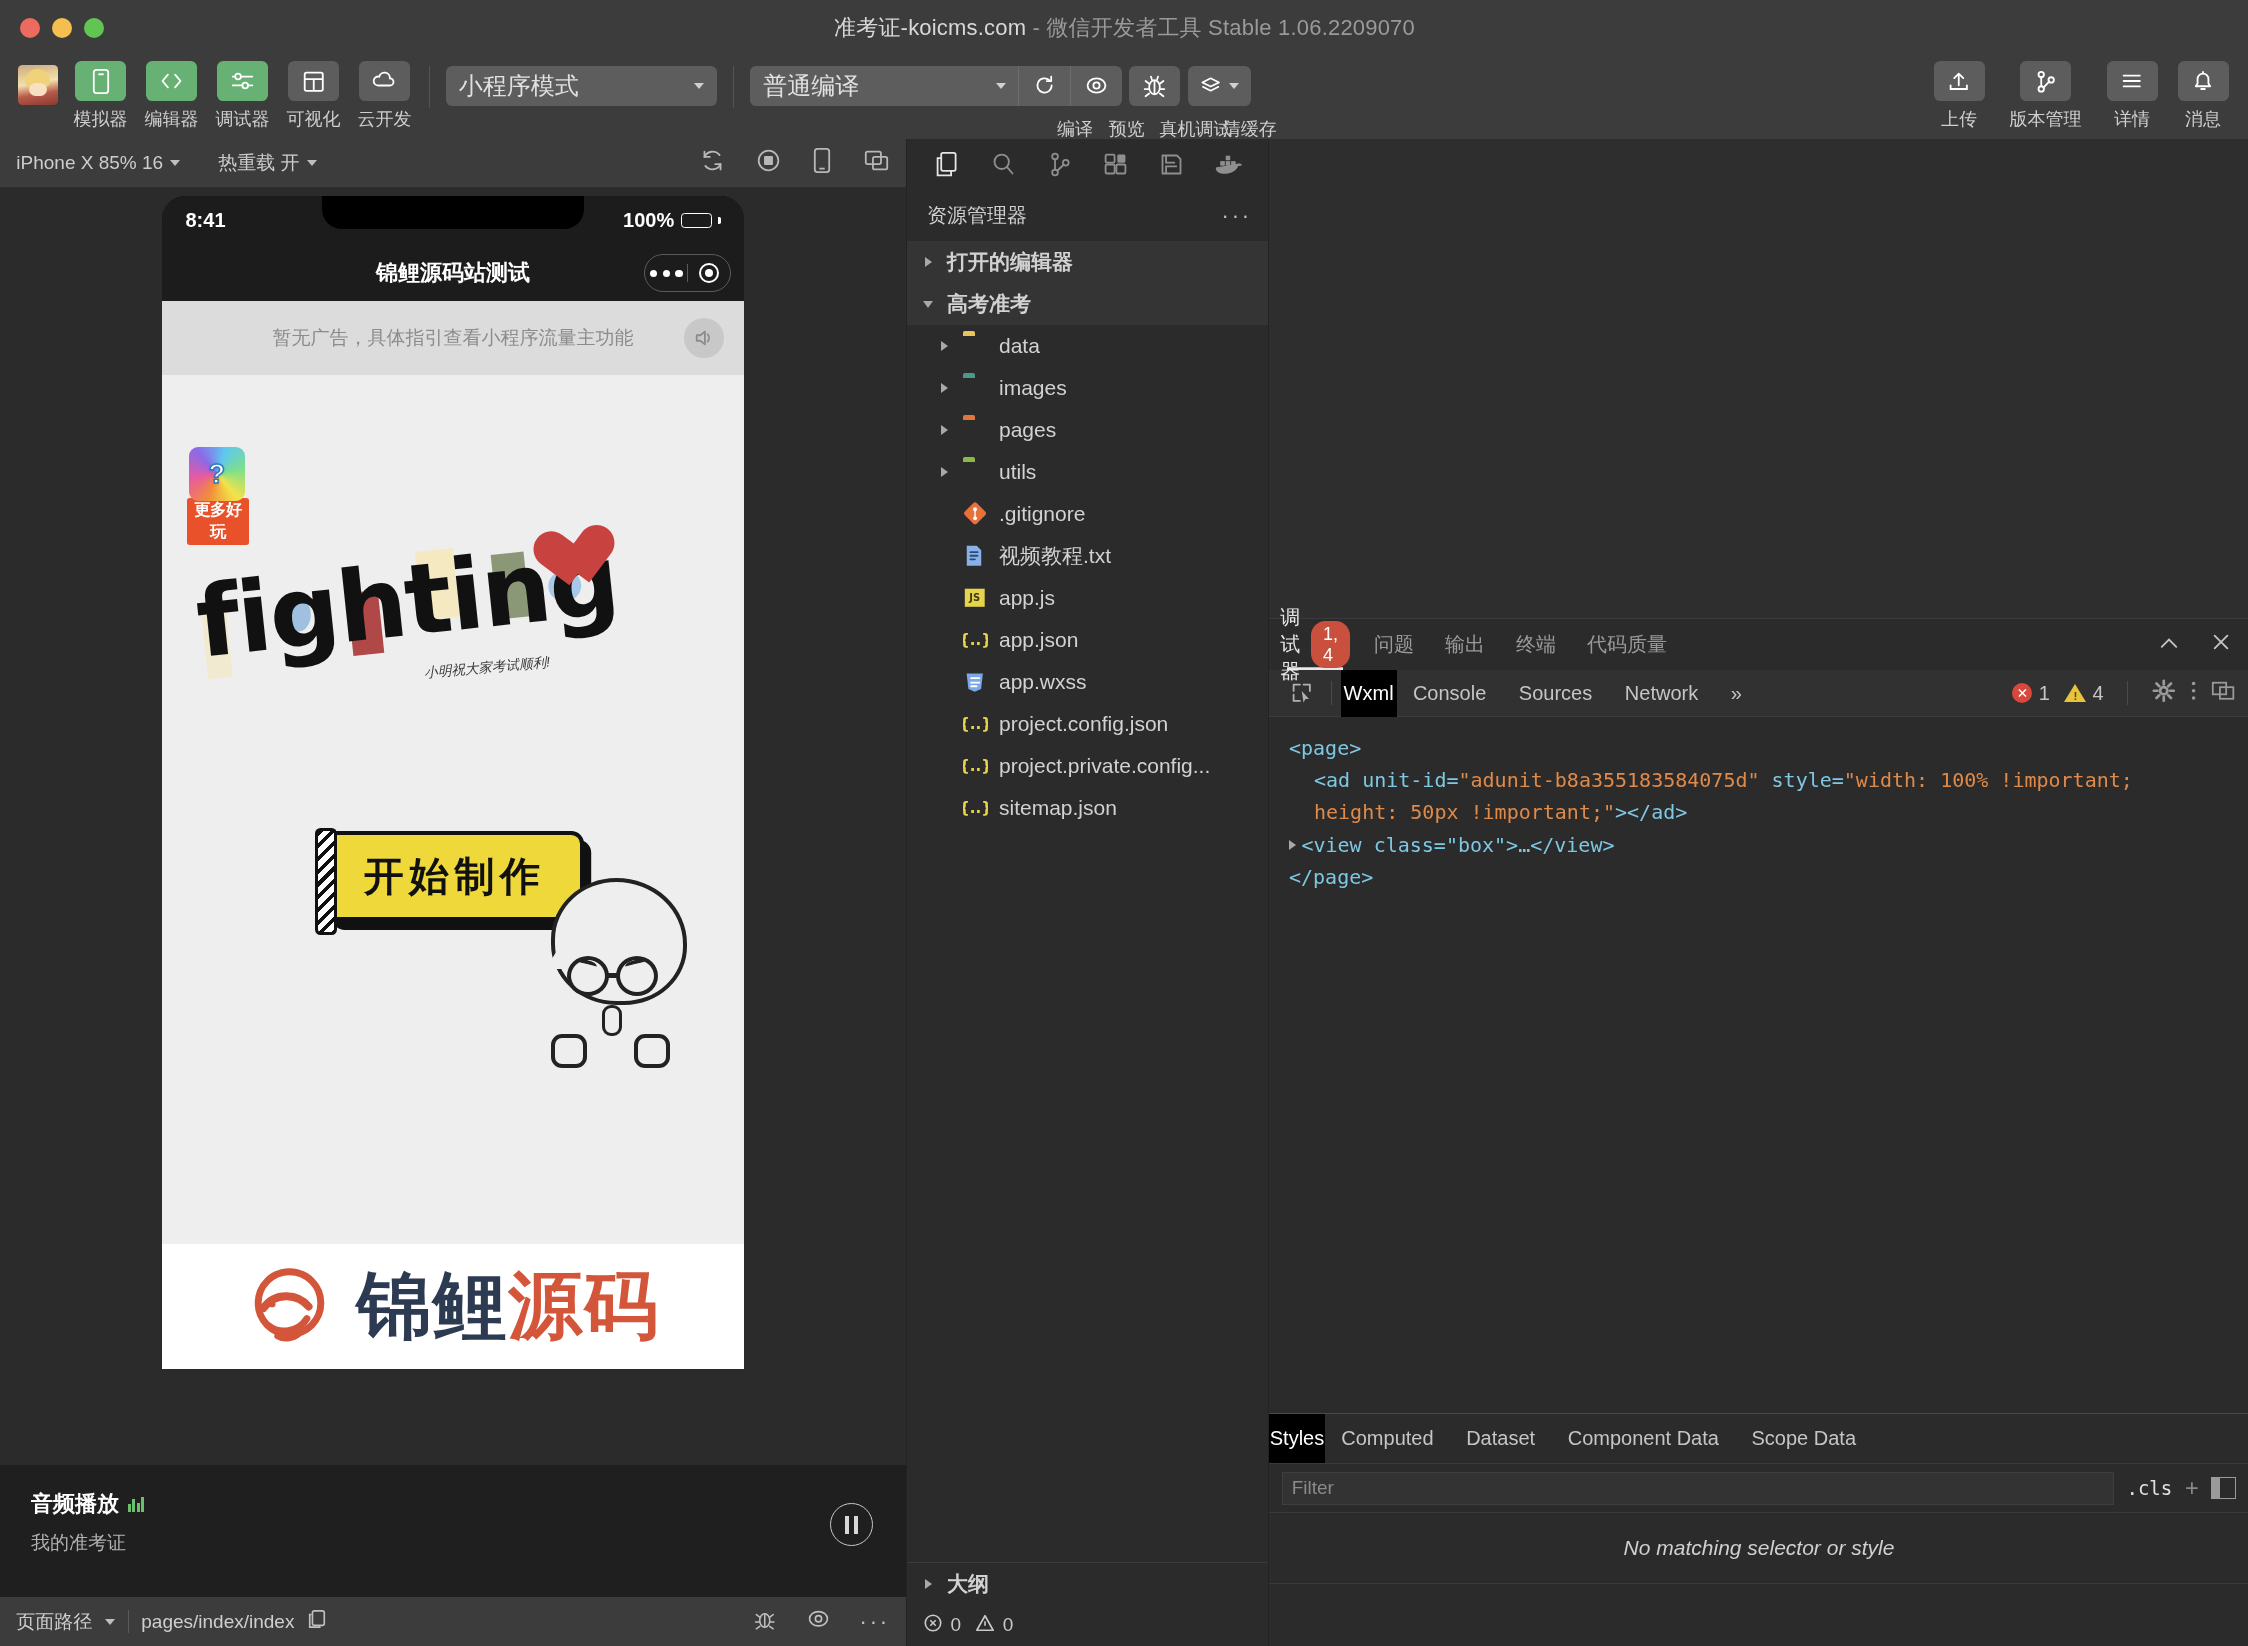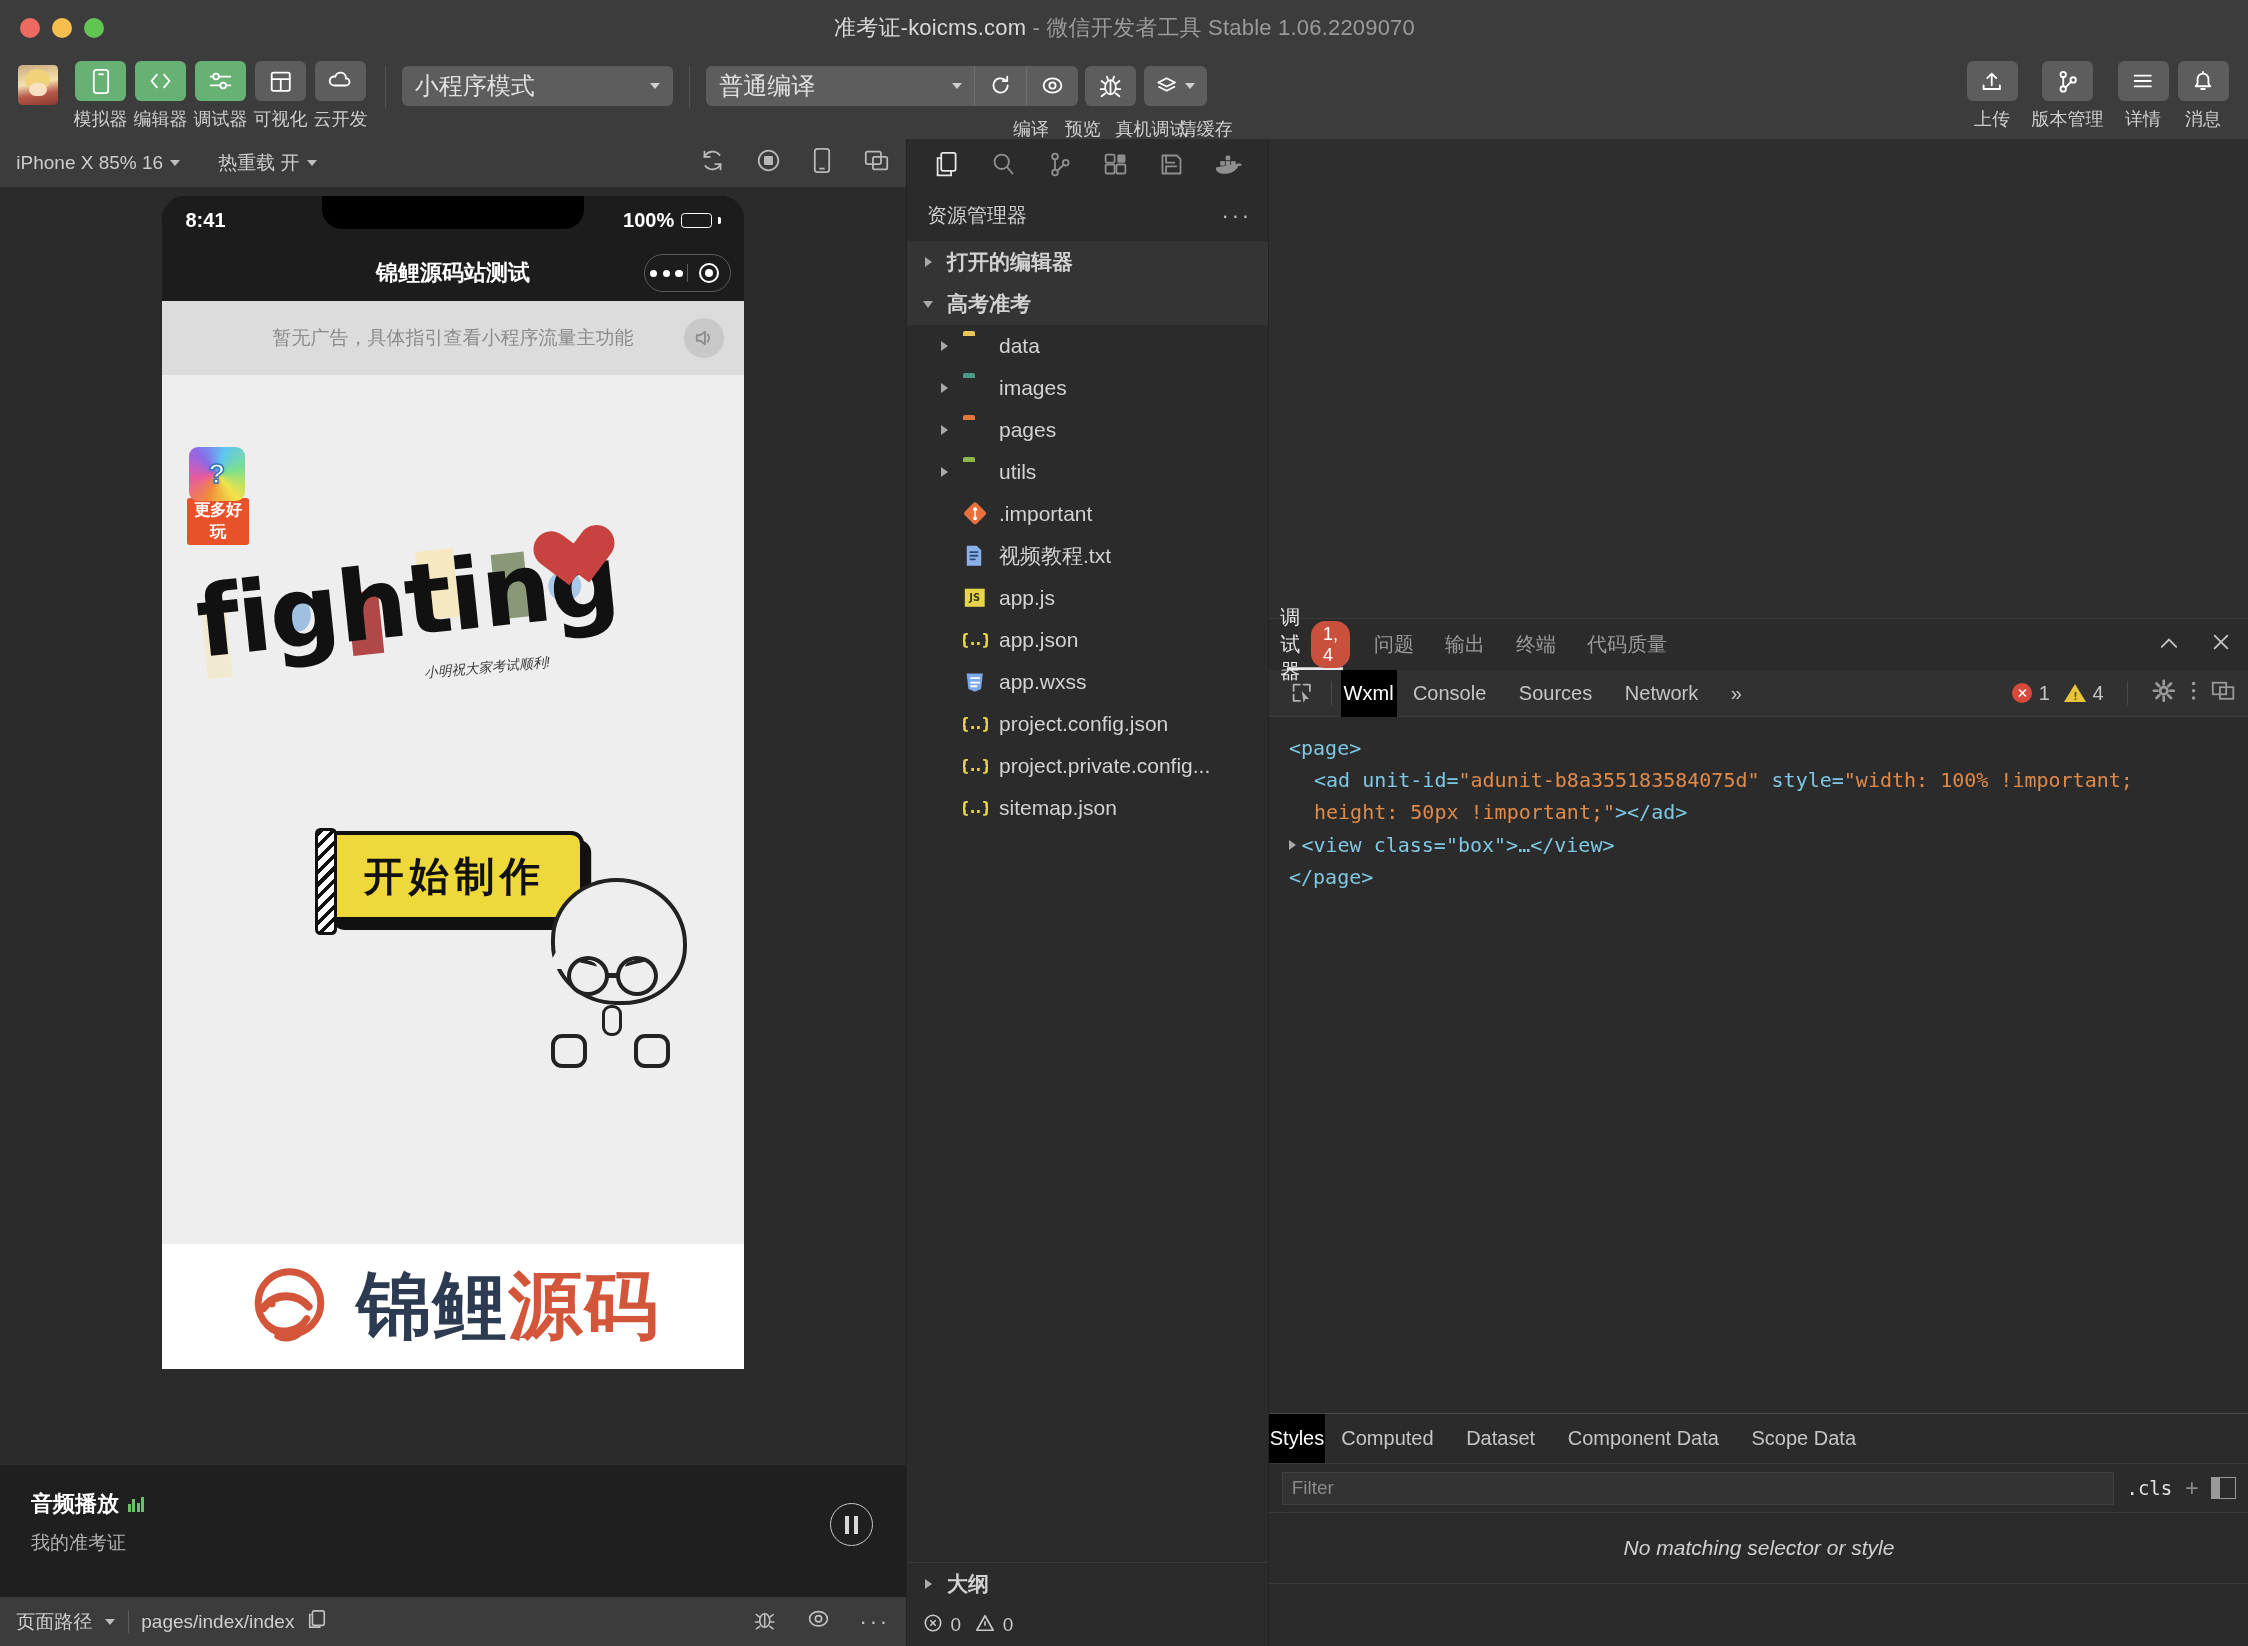--- a/index.html
+++ b/index.html
@@ -41,21 +41,21 @@
     position: relative; overflow: hidden; flex: 0 0 auto;
   }
   .avatar::before{
     content:""; position:absolute; left:7.2px; top:3.6px; width:25px; height:18px;
     background:#f0d27a; border-radius:12.7px 12.7px 5.4px 5.4px;
   }
   .avatar::after{
     content:""; position:absolute; left:11px; top:18px; width:18px; height:12.7px;
     background:#f8e0c0; border-radius:9px;
   }
-  .tb-group { display: flex; align-items: flex-start; gap: 4px; }
+  .tb-group { display: flex; align-items: flex-start; gap: 15px; }
   .tb-item { display: flex; flex-direction: column; align-items: center; width: 56px; }
   .tb-btn {
     width: 51px; height: 40px; border-radius: 6.3px;
     display: flex; align-items: center; justify-content: center;
     color: #fff;
   }
   .tb-btn.green { background: #66b173; }
   .tb-btn.grey { background: #5d5d5d; }
   .tb-label { font-size: 18px; color: #cfcfcf; margin-top: 5.4px; white-space: nowrap; }
 
@@ -768,21 +768,21 @@
         <div class="trow indent">
           <span class="tw"></span>
           <span class="fic">
             <svg width="25" height="23.5" viewBox="0 0 28 26">
                 <rect x="4" y="3" width="19" height="19" rx="3" transform="rotate(45 13.5 12.5)" fill="#e8703a"></rect>
                 <circle cx="13.5" cy="8" r="2.2" fill="#fff"></circle>
                 <circle cx="13.5" cy="18" r="2.2" fill="#fff"></circle>
                 <path d="M13.5 10v6" stroke="#fff" stroke-width="1.6"></path>
               </svg>
           </span>
-          <span>.important</span>
+          <span>.gitignore</span>
         </div>
         <div class="trow indent">
           <span class="tw"></span>
           <span class="fic">
             <svg width="22" height="23.5" viewBox="0 0 24 26">
                 <path d="M4 2h11l5 5v17H4z" fill="#8ab0e8"></path>
                 <path d="M8 9h8 M8 13h8 M8 17h5" stroke="#2b4a7a" stroke-width="2" stroke-linecap="round"></path>
               </svg>
           </span>
           <span>视频教程.txt</span>

